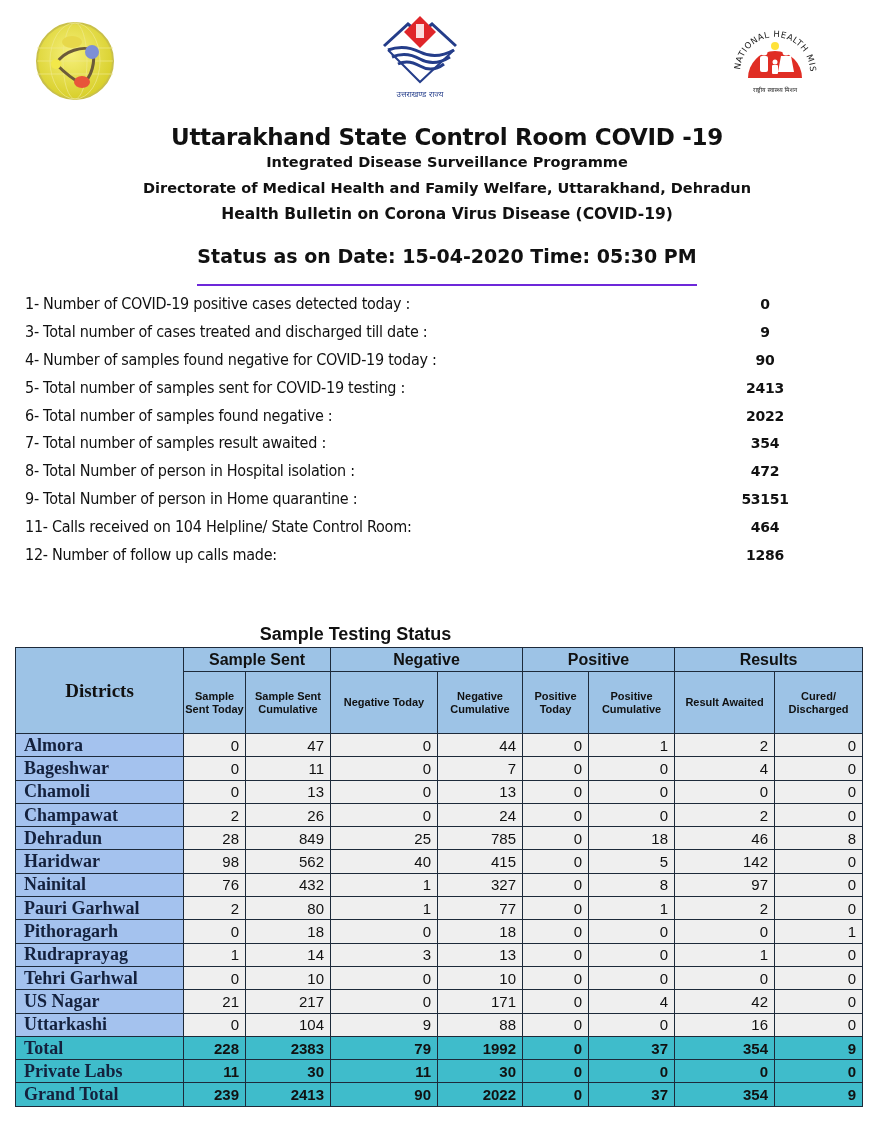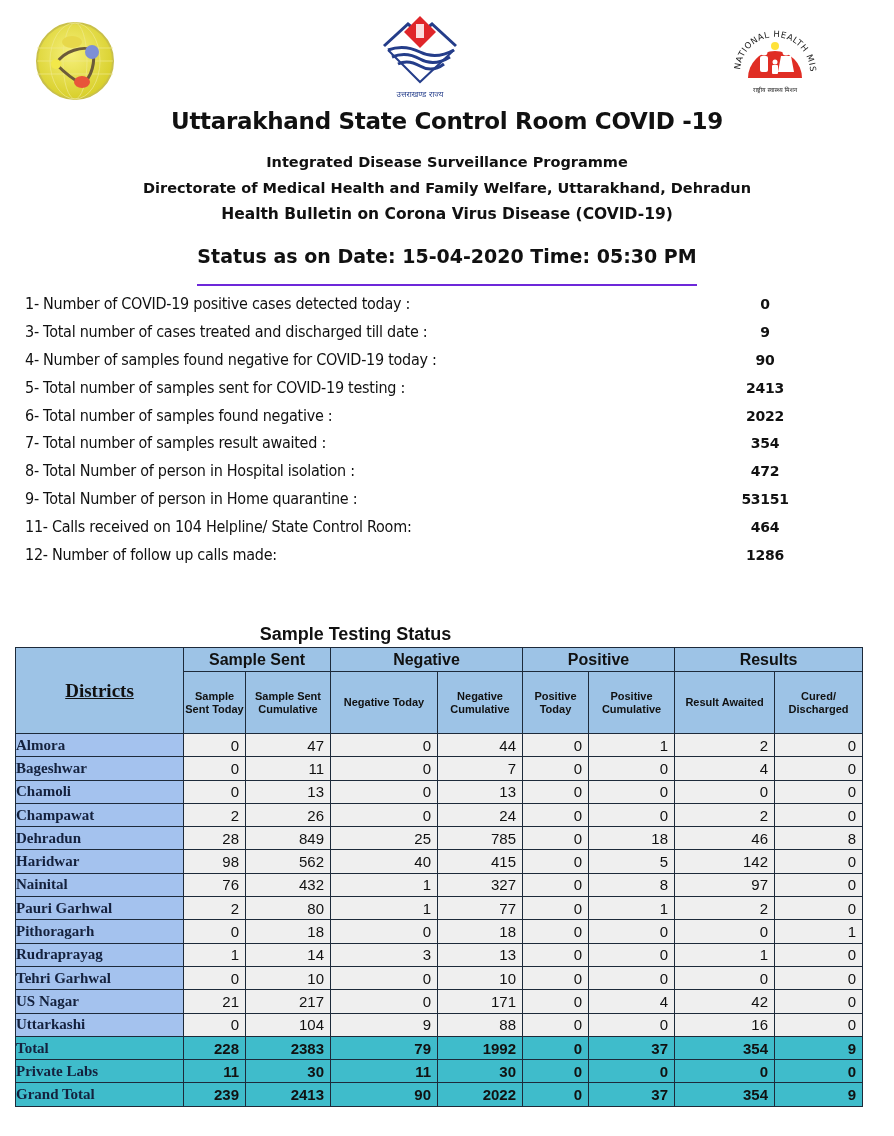--- a/index.html
+++ b/index.html
@@ -5,43 +5,43 @@
   * { box-sizing: border-box; margin: 0; padding: 0; }
   html, body { width: 894px; height: 1136px; background: #ffffff; overflow: hidden; }
   body { position: relative; font-family: "Liberation Sans", sans-serif; color: #111; }
 
   .logo { position: absolute; }
   .logo-left { left: 34px; top: 20px; width: 82px; height: 82px; }
   .logo-center { left: 378px; top: 14px; width: 84px; height: 88px; }
   .logo-right { left: 728px; top: 16px; width: 94px; height: 86px; }
 
   .title-block { position: absolute; left: 0; width: 894px; text-align: center; }
-  .main-title { top: 108px; font-family: "DejaVu Sans", sans-serif; font-weight: bold; font-size: 23px; letter-spacing: -0.3px; }
+  .main-title { top: 124px; font-family: "DejaVu Sans", sans-serif; font-weight: bold; font-size: 23px; letter-spacing: -0.3px; }
   .sub1 { top: 154px; font-family: "DejaVu Sans", sans-serif; font-weight: bold; font-size: 14.5px; }
   .sub2 { top: 180px; font-family: "DejaVu Sans", sans-serif; font-weight: bold; font-size: 14.5px; }
   .sub3 { top: 205px; font-family: "DejaVu Sans", sans-serif; font-weight: bold; font-size: 15.5px; }
   .status-line { top: 245px; font-family: "DejaVu Sans", sans-serif; font-weight: bold; font-size: 19px; }
   .status-line span { border-bottom: 2px solid #6d28d9; padding-bottom: 17px; }
 
   .stats { position: absolute; left: 25px; top: 292px; width: 780px; }
   .stat-row { position: relative; height: 27.9px; font-family: "DejaVu Sans", sans-serif; font-size: 15.5px; letter-spacing: -0.3px; line-height: 24px; }
   .stat-label { position: absolute; left: 0; top: 0; white-space: nowrap; transform: scaleX(0.93); transform-origin: left center; }
   .stat-value { position: absolute; left: 710px; width: 60px; text-align: center; top: 0; font-weight: bold; font-size: 14px; }
 
   .table-caption { position: absolute; left: 0; width: 731px; top: 624px; text-align: center; font-weight: bold; font-size: 18px; padding-left: 0; }
   .table-caption span { position: relative; left: -10px; }
 
   table.grid { position: absolute; left: 15px; top: 647px; border-collapse: collapse; width: 847px; table-layout: fixed; }
   table.grid td, table.grid th { border: 1px solid #1d2a3a; }
   th { background: #9dc3e6; font-weight: bold; color: #111; }
   th.group { height: 24px; font-size: 16px; }
   th.sub { height: 62px; font-size: 11px; line-height: 13px; }
-  th.dist-head { font-family: "Liberation Serif", serif; font-size: 19px; text-decoration: underline; }
+  th.dist-head { font-family: "Liberation Serif", serif; font-size: 19px; }
   td { height: 23.3px; font-size: 15px; text-align: right; padding-right: 6px; background: #efefef; }
-  td.dname { text-align: left; padding-left: 0; font-family: "Liberation Serif", serif; font-weight: bold; font-size: 15px; background: #a4c2ee; color: #14213d; }
+  td.dname { text-align: left; padding-left: 8px; font-family: "Liberation Serif", serif; font-weight: bold; font-size: 18px; background: #a4c2ee; color: #14213d; }
   tr.total td { background: #3fbccb; font-weight: bold; }
   tr.total td.dname { background: #3fbccb; color: #14213d; }
 </style>
 </head>
 <body>
 
 <div class="logo logo-left">
   <svg width="82" height="82" viewBox="0 0 82 82">
     <defs>
       <radialGradient id="gl" cx="45%" cy="40%" r="60%">

